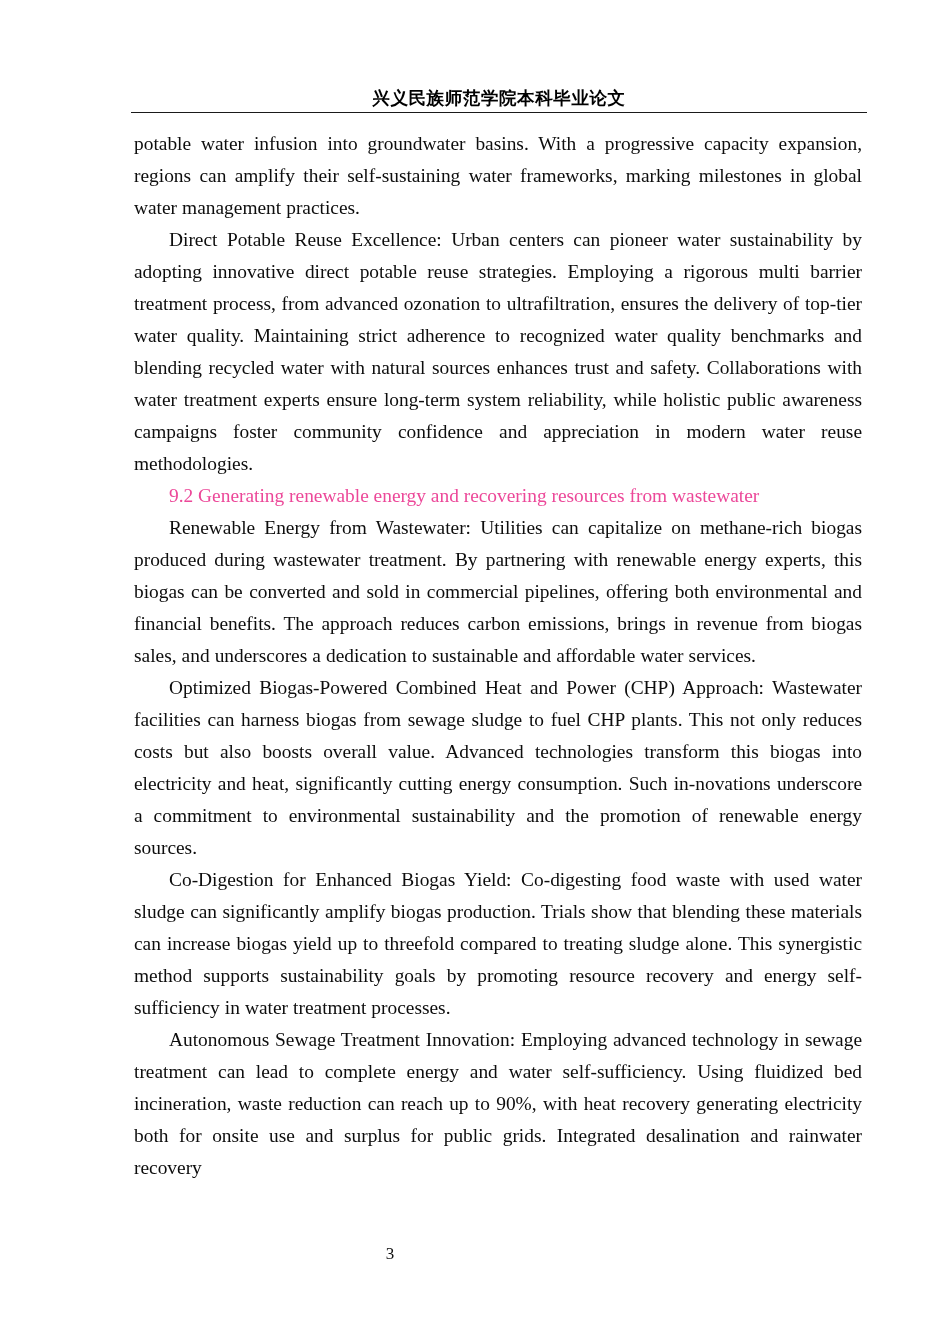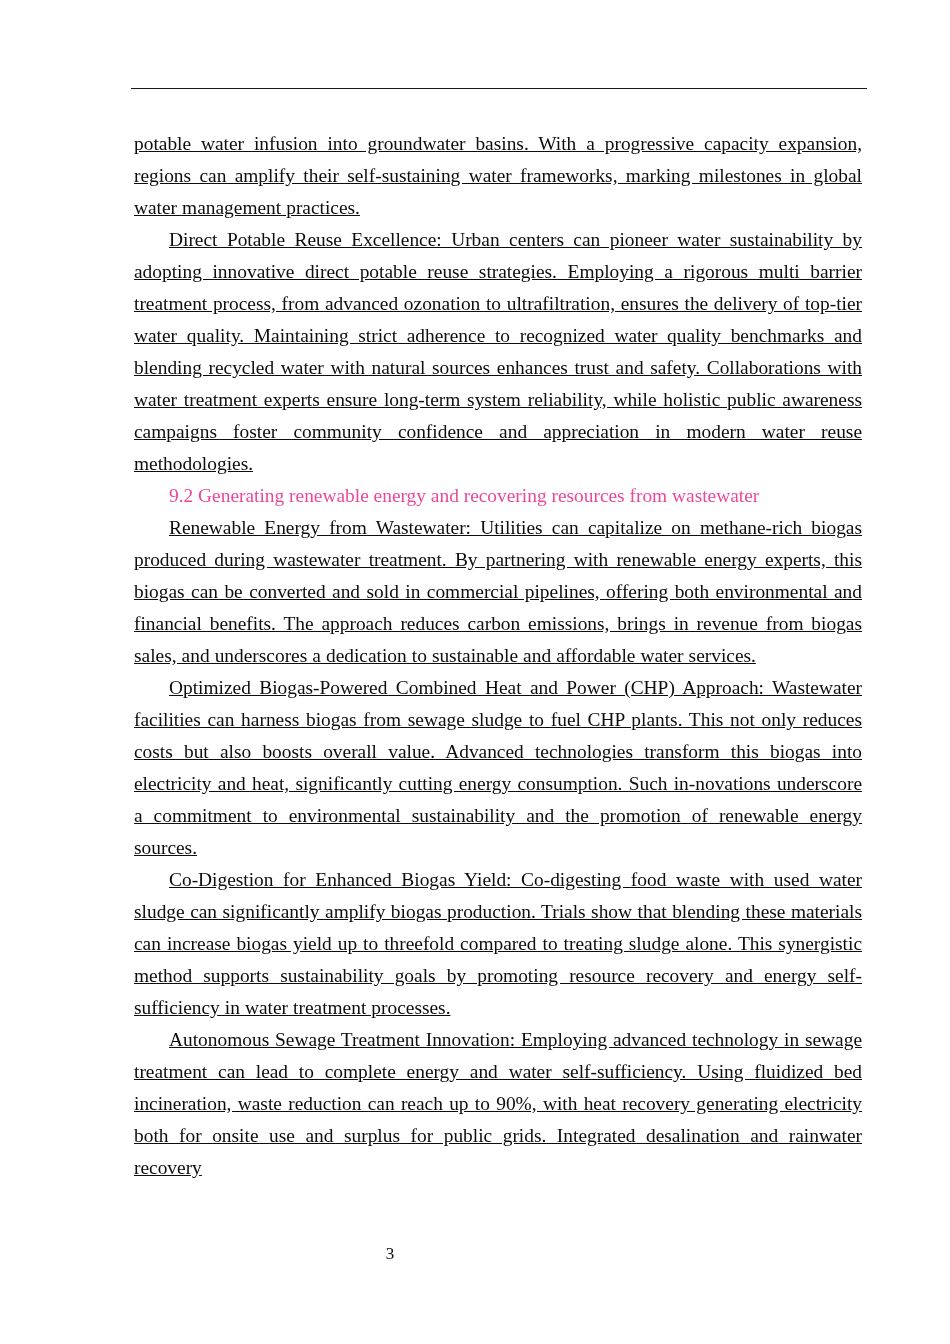--- a/index.html
+++ b/index.html
@@ -61,21 +61,20 @@
 
   .para {
     margin: 0;
     font-size: 19.4px;
     line-height: 32px;
     text-align: justify;
     text-justify: inter-word;
     color: #0d0d0d;
     word-spacing: 0.2px;
     hyphens: none;
-    text-decoration: underline;
     -webkit-hyphens: none;
   }
   .para.indent {
     text-indent: 35px;
   }
   
 
   .heading-line {
     margin: 0;
     font-size: 19.4px;
@@ -97,20 +96,21 @@
     line-height: 22px;
     color: #111111;
   }
 </style>
 </head>
 <body>
 
 <div class="page">
 
   <div class="header-block">
+    <div class="header-title">兴义民族师范学院本科毕业论文</div>
     <div class="header-rule"></div>
   </div>
 
   <div class="body-col">
 
     <p class="para">potable water infusion into groundwater basins. With a progressive capacity expansion, regions can amplify their self-sustaining water frameworks,  marking milestones in global water management practices.</p>
 
     <p class="para indent">Direct Potable Reuse Excellence: Urban centers can pioneer water sustainability by adopting innovative direct potable reuse strategies. Employing a rigorous multi  barrier treatment process, from advanced ozonation to ultrafiltration, ensures the  delivery of top-tier water quality. Maintaining strict adherence to recognized water  quality benchmarks and blending recycled water with natural sources enhances  trust and safety. Collaborations with water treatment experts ensure long-term system reliability,  while holistic public awareness campaigns foster community confidence and appreciation in modern water reuse methodologies.</p>
 
     <p class="heading-line">9.2 Generating renewable energy and recovering resources  from wastewater</p>

